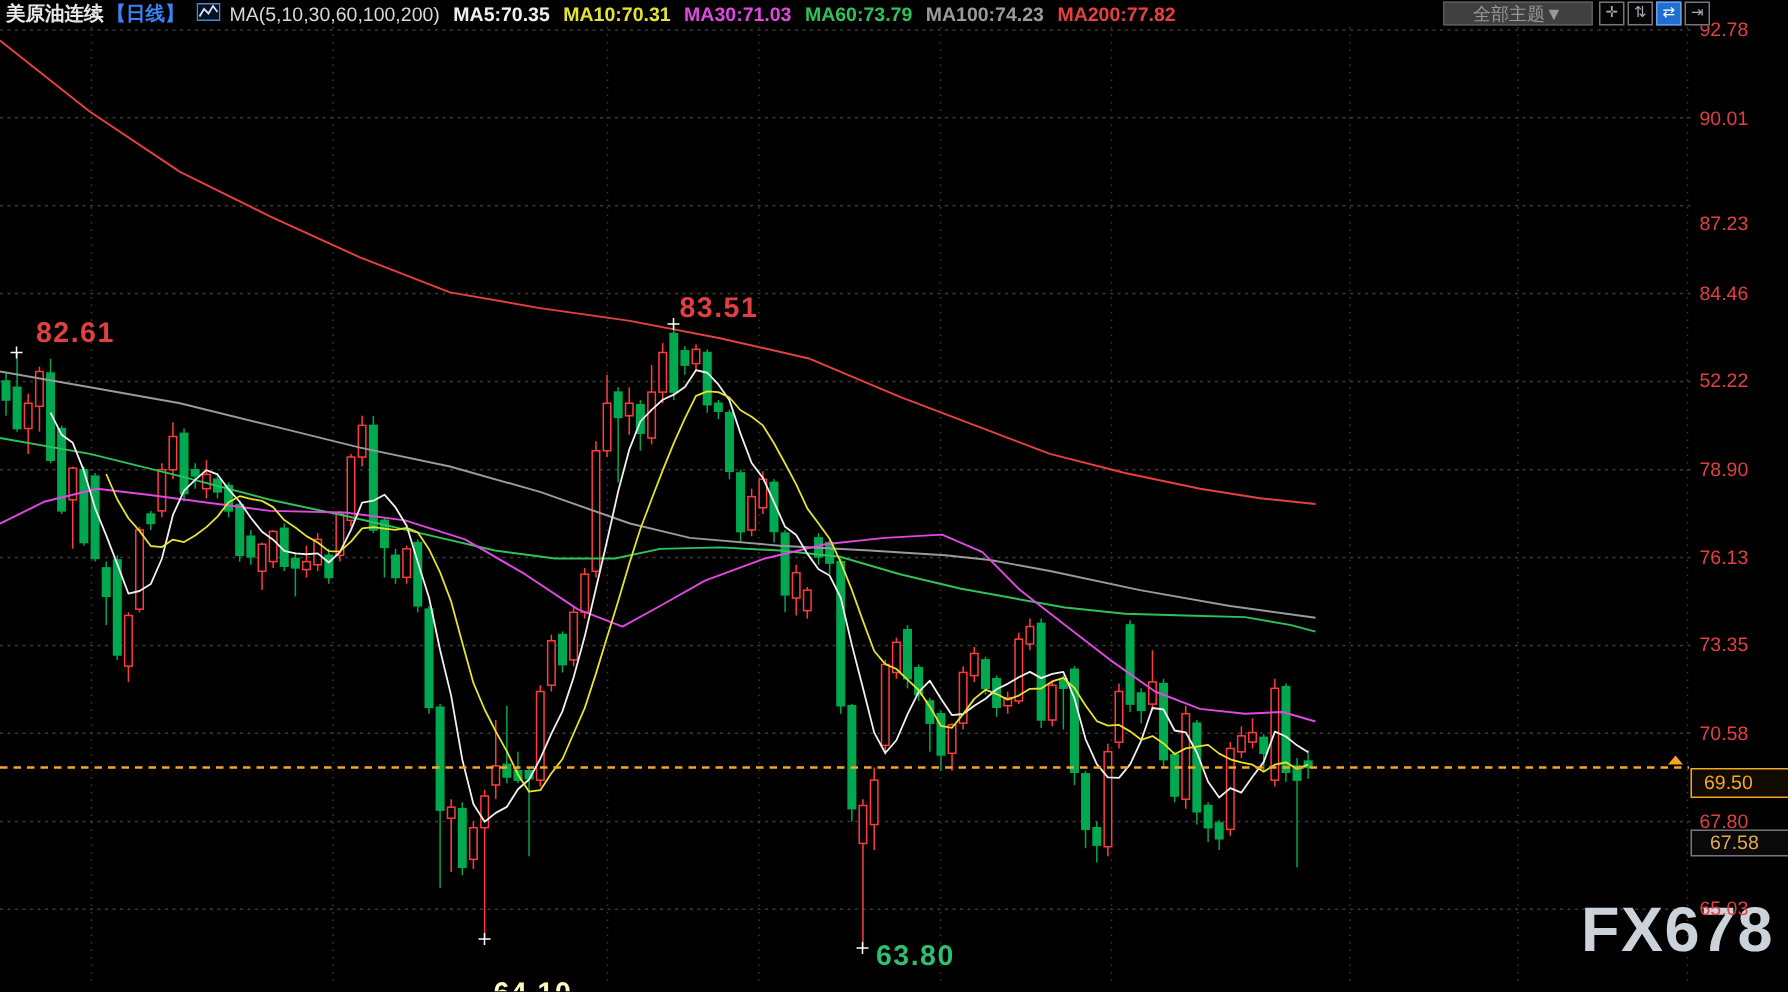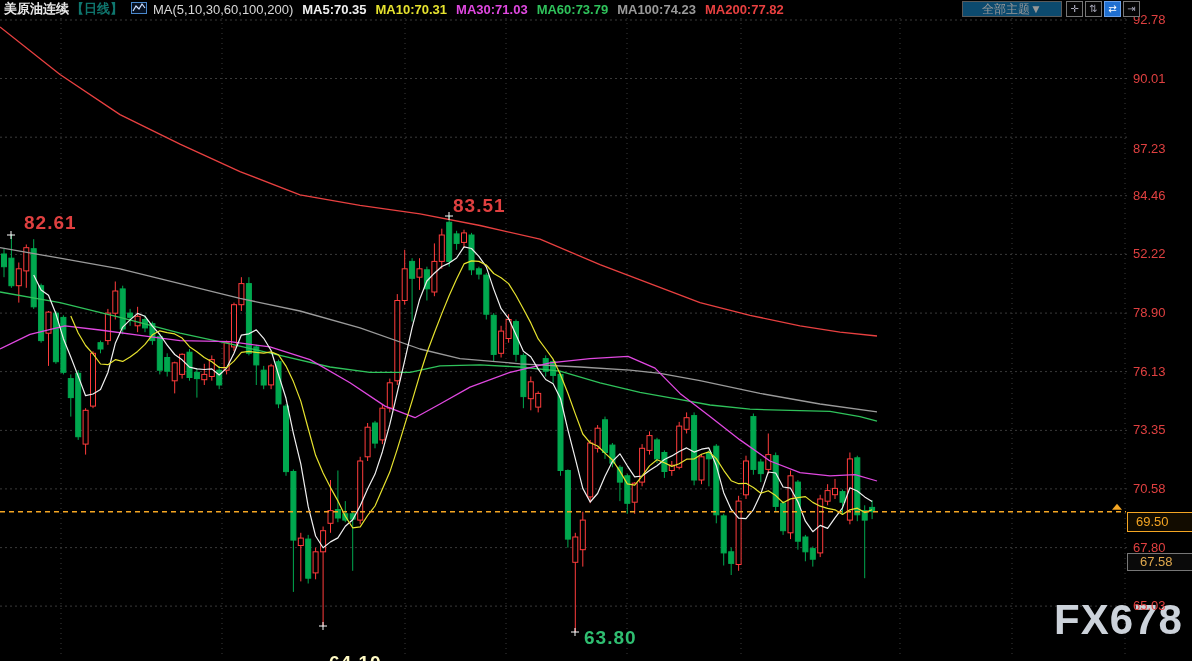--- a/index.html
+++ b/index.html
@@ -2,26 +2,26 @@
 <html><head>
 <meta charset="utf-8">
 <style>
   html,body{margin:0;padding:0;background:#000;}
   #screen{position:relative;width:1192px;height:661px;background:#000;overflow:hidden;
           font-family:"Liberation Sans","DejaVu Sans",sans-serif;}
   #chart-svg{position:absolute;left:0;top:0;}
   #header{position:absolute;left:0;top:0;width:1192px;height:18px;display:flex;align-items:center;
           font-size:13px;white-space:nowrap;z-index:5;}
   #header .sym{color:#e8e8e8;font-weight:bold;margin-left:4px;}
-  #header .per{color:#0f766e;font-weight:bold;margin-left:2px;}
+  #header .per{color:#3b82f6;font-weight:bold;margin-left:2px;}
   #header .mas{color:#d8d8d8;margin-left:6px;}
   #header .mav{margin-left:9px;font-weight:bold;}
   .chart-ico{margin-left:8px;display:inline-block;}
   #theme-dd{position:absolute;left:962px;top:1px;width:98px;height:14px;border:1px solid #5a5a5a;
-            color:#999;font-size:12px;text-align:center;line-height:14px;background:#0c4a6e;z-index:6;}
+            color:#999;font-size:12px;text-align:center;line-height:14px;background:#404040;z-index:6;}
   #tool-icons{position:absolute;left:1066px;top:1px;display:flex;gap:2px;z-index:6;}
   .tbtn{width:15px;height:14px;border:1px solid #777;color:#aab;font-size:10px;line-height:13px;
         text-align:center;background:#050505;}
   .tbtn.active{background:#1f6fd0;border-color:#6aa0e8;color:#fff;}
   .axis-label{position:absolute;left:1133px;color:#e04040;font-size:13px;z-index:4;}
   .price-box{position:absolute;left:1127px;width:61px;height:18px;border:1px solid #f5a623;
              background:#120c00;color:#f5a623;font-size:13px;line-height:18px;padding-left:8px;z-index:6;}
   .settle-box{position:absolute;left:1127px;width:61px;height:16px;border:1px solid #777;
               background:#0a0a0a;color:#e0a94e;font-size:13px;line-height:16px;padding-left:12px;z-index:5;}
   .ann{position:absolute;font-size:19px;font-weight:bold;letter-spacing:1px;z-index:4;}

